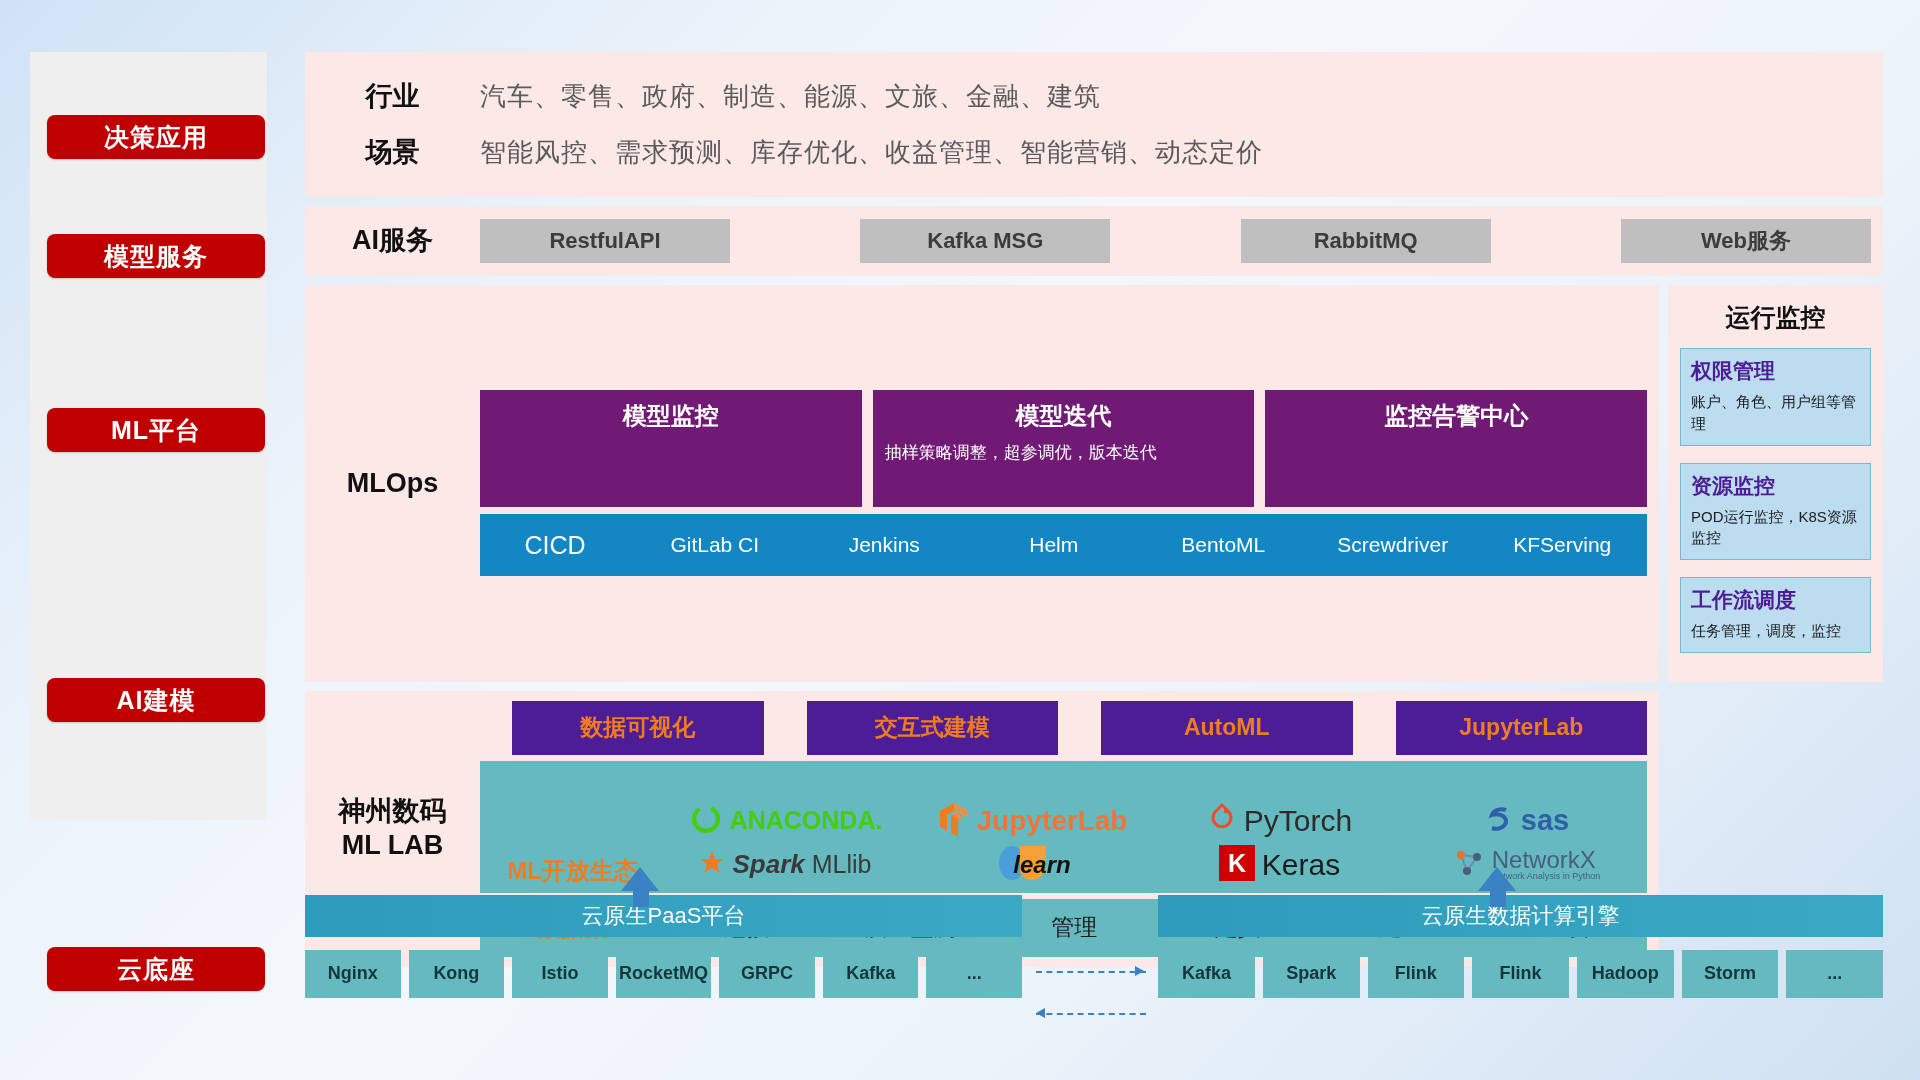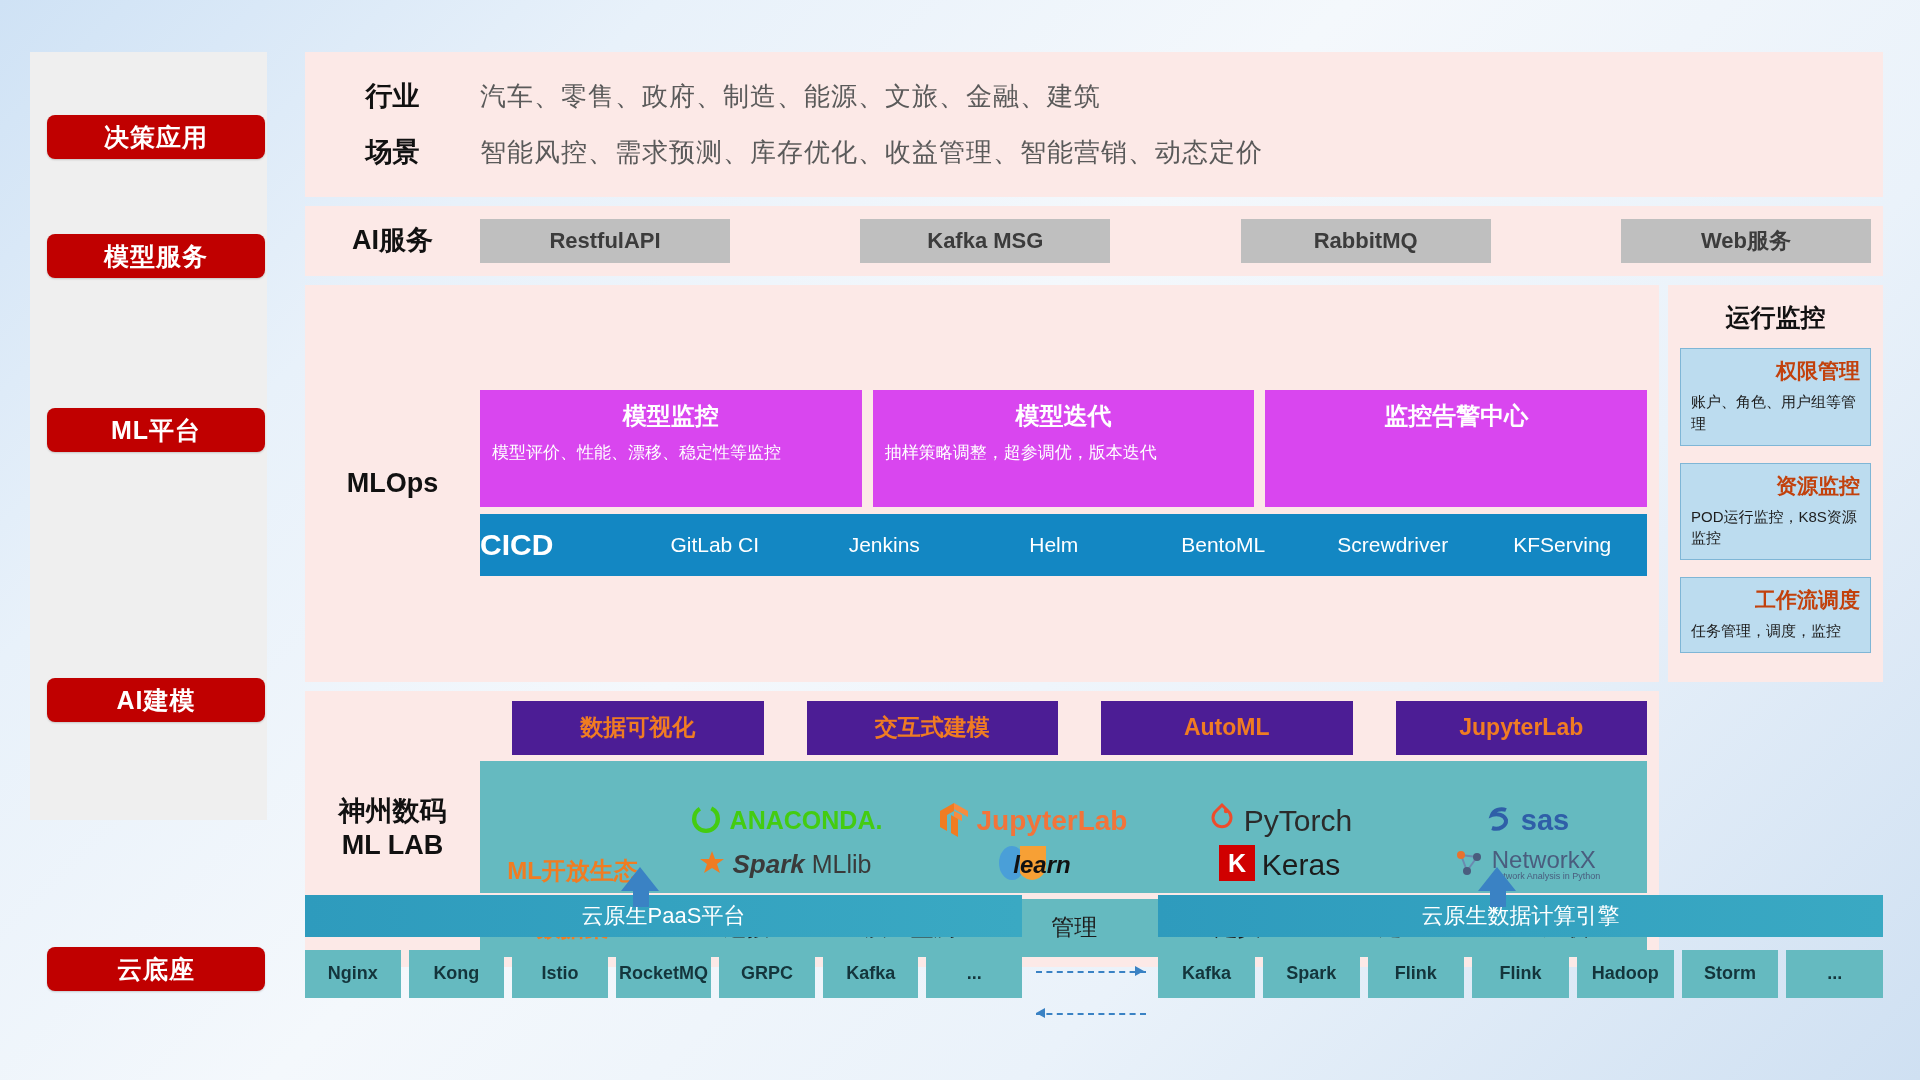--- a/index.html
+++ b/index.html
@@ -91,37 +91,37 @@
     background: #fce9e7;
     width: 1354px;
     display: flex;
     align-items: center;
     padding: 12px 0;
   }
   .mlops-inner { flex: 1; display: flex; flex-direction: column; gap: 7px; padding-right: 12px; }
   .mlops-cards { display: flex; gap: 11px; }
   .mlops-card {
     flex: 1;
-    background: #d946ef;
+    background: #701a75;
     color: #fff;
     padding: 10px 12px 14px 12px;
     min-height: 117px;
   }
   .mlops-card h4 { font-size: 24px; text-align: center; margin-bottom: 9px; font-weight: bold; }
   .mlops-card p { font-size: 17px; line-height: 1.42; font-weight: normal; }
 
   .cicd-bar {
     background: #1387c3;
     height: 62px;
     display: flex;
     align-items: center;
     color: #fff;
     overflow: hidden;
   }
-  .cicd-title { flex: 0 0 150px; font-size: 30px; font-weight: bold; }
+  .cicd-title { flex: 0 0 150px; text-align: center; font-size: 25px; font-weight: normal; }
   .cicd-items { flex: 1; display: flex; }
   .cicd-item {
     flex: 1;
     font-size: 21px;
     text-align: center;
     line-height: 1.05;
     word-break: break-all;
     padding: 0 4px;
   }
 
@@ -138,21 +138,21 @@
     font-size: 25px; font-weight: bold; color: #111;
     margin: 6px 0 14px 0;
   }
   .pm-card {
     width: 100%;
     background: #bcdcef;
     border: 1px solid #7fb6d6;
     padding: 8px 10px 10px 10px;
     margin-bottom: 17px;
   }
-  .pm-card h5 { font-size: 21px; font-weight: bold; text-align: right; color: #c2410c; margin-bottom: 6px; }
+  .pm-card h5 { font-size: 21px; font-weight: bold; text-align: left; color: #4c1d95; margin-bottom: 6px; }
   .pm-card p { font-size: 15px; line-height: 1.45; color: #1d1d1d; font-weight: normal; }
 
   
   #band-lab {
     background: #fce9e7;
     width: 1354px;
     display: flex;
     align-items: center;
     padding: 10px 0;
   }
@@ -272,21 +272,20 @@
       </div>
     </div>
 
     <div id="band-mlops-wrap">
       <div id="band-mlops">
         <div class="row-label">MLOps</div>
         <div class="mlops-inner">
           <div class="mlops-cards">
             <div class="mlops-card">
               <h4>模型监控</h4>
-              <p>模型评价、性能、漂移、稳定性等监控</p>
             </div>
             <div class="mlops-card">
               <h4>模型迭代</h4>
               <p>抽样策略调整，超参调优，版本迭代</p>
             </div>
             <div class="mlops-card">
               <h4>监控告警中心</h4>
             </div>
           </div>
           <div class="cicd-bar">

